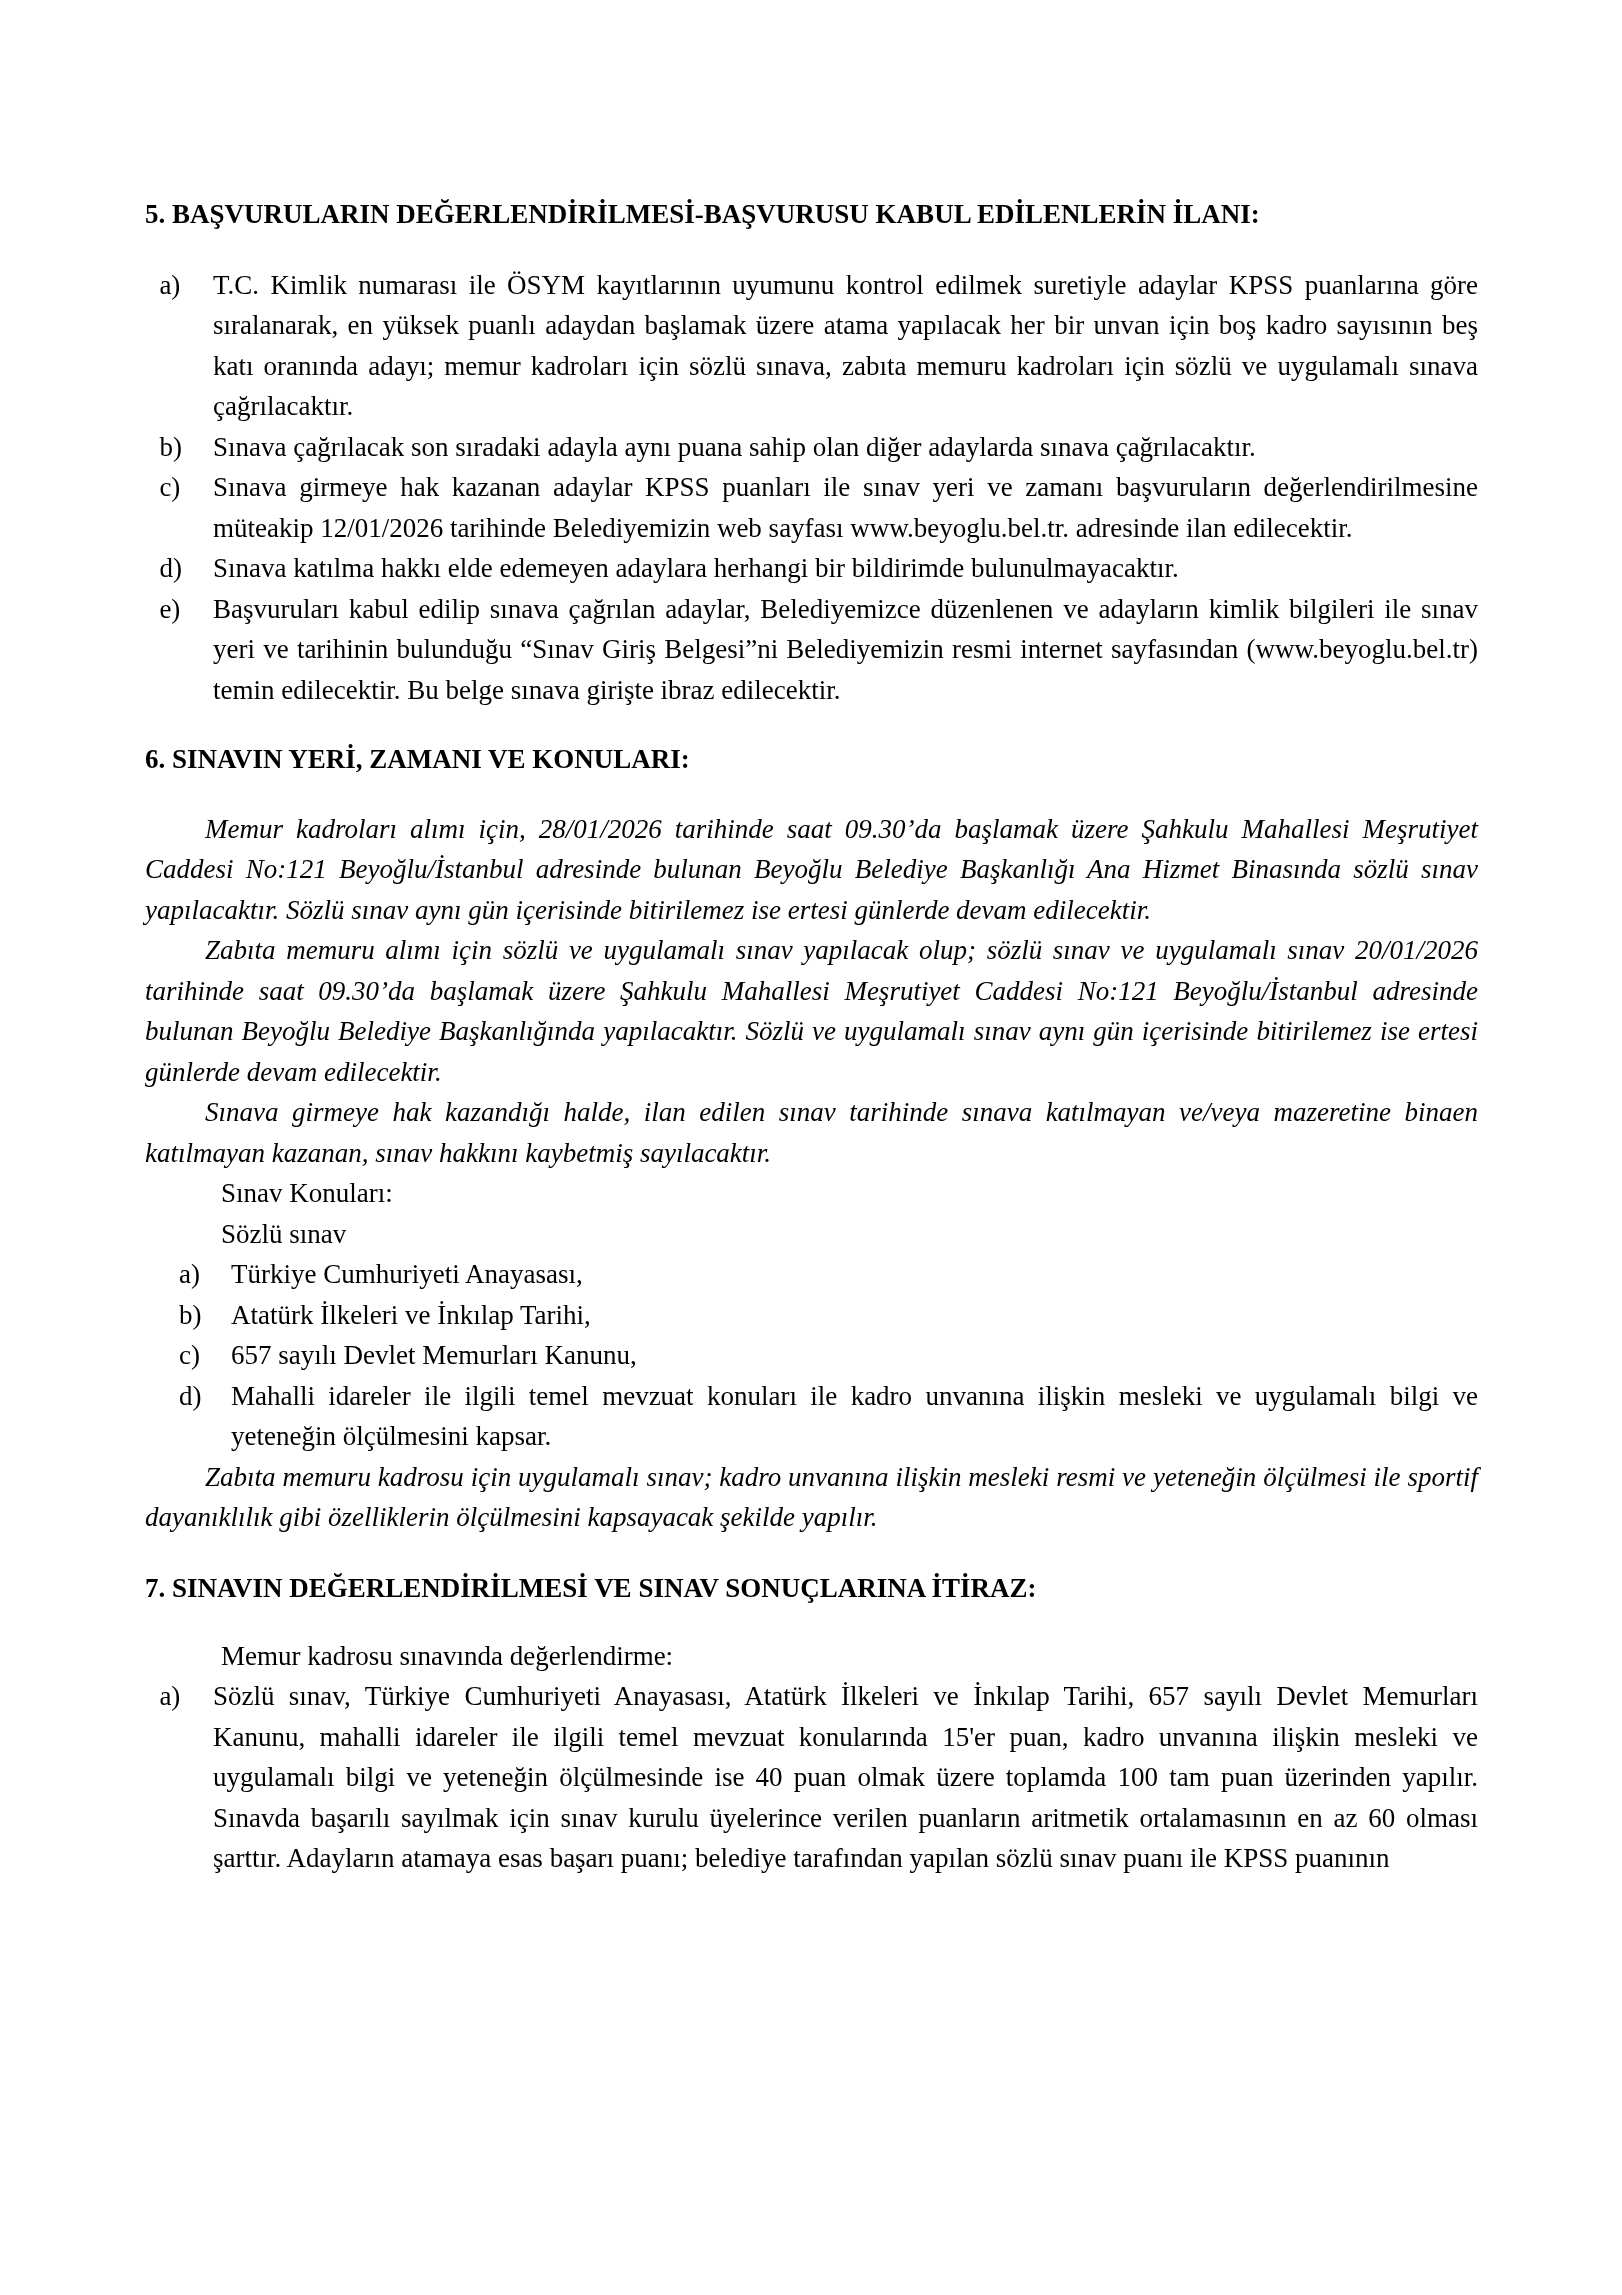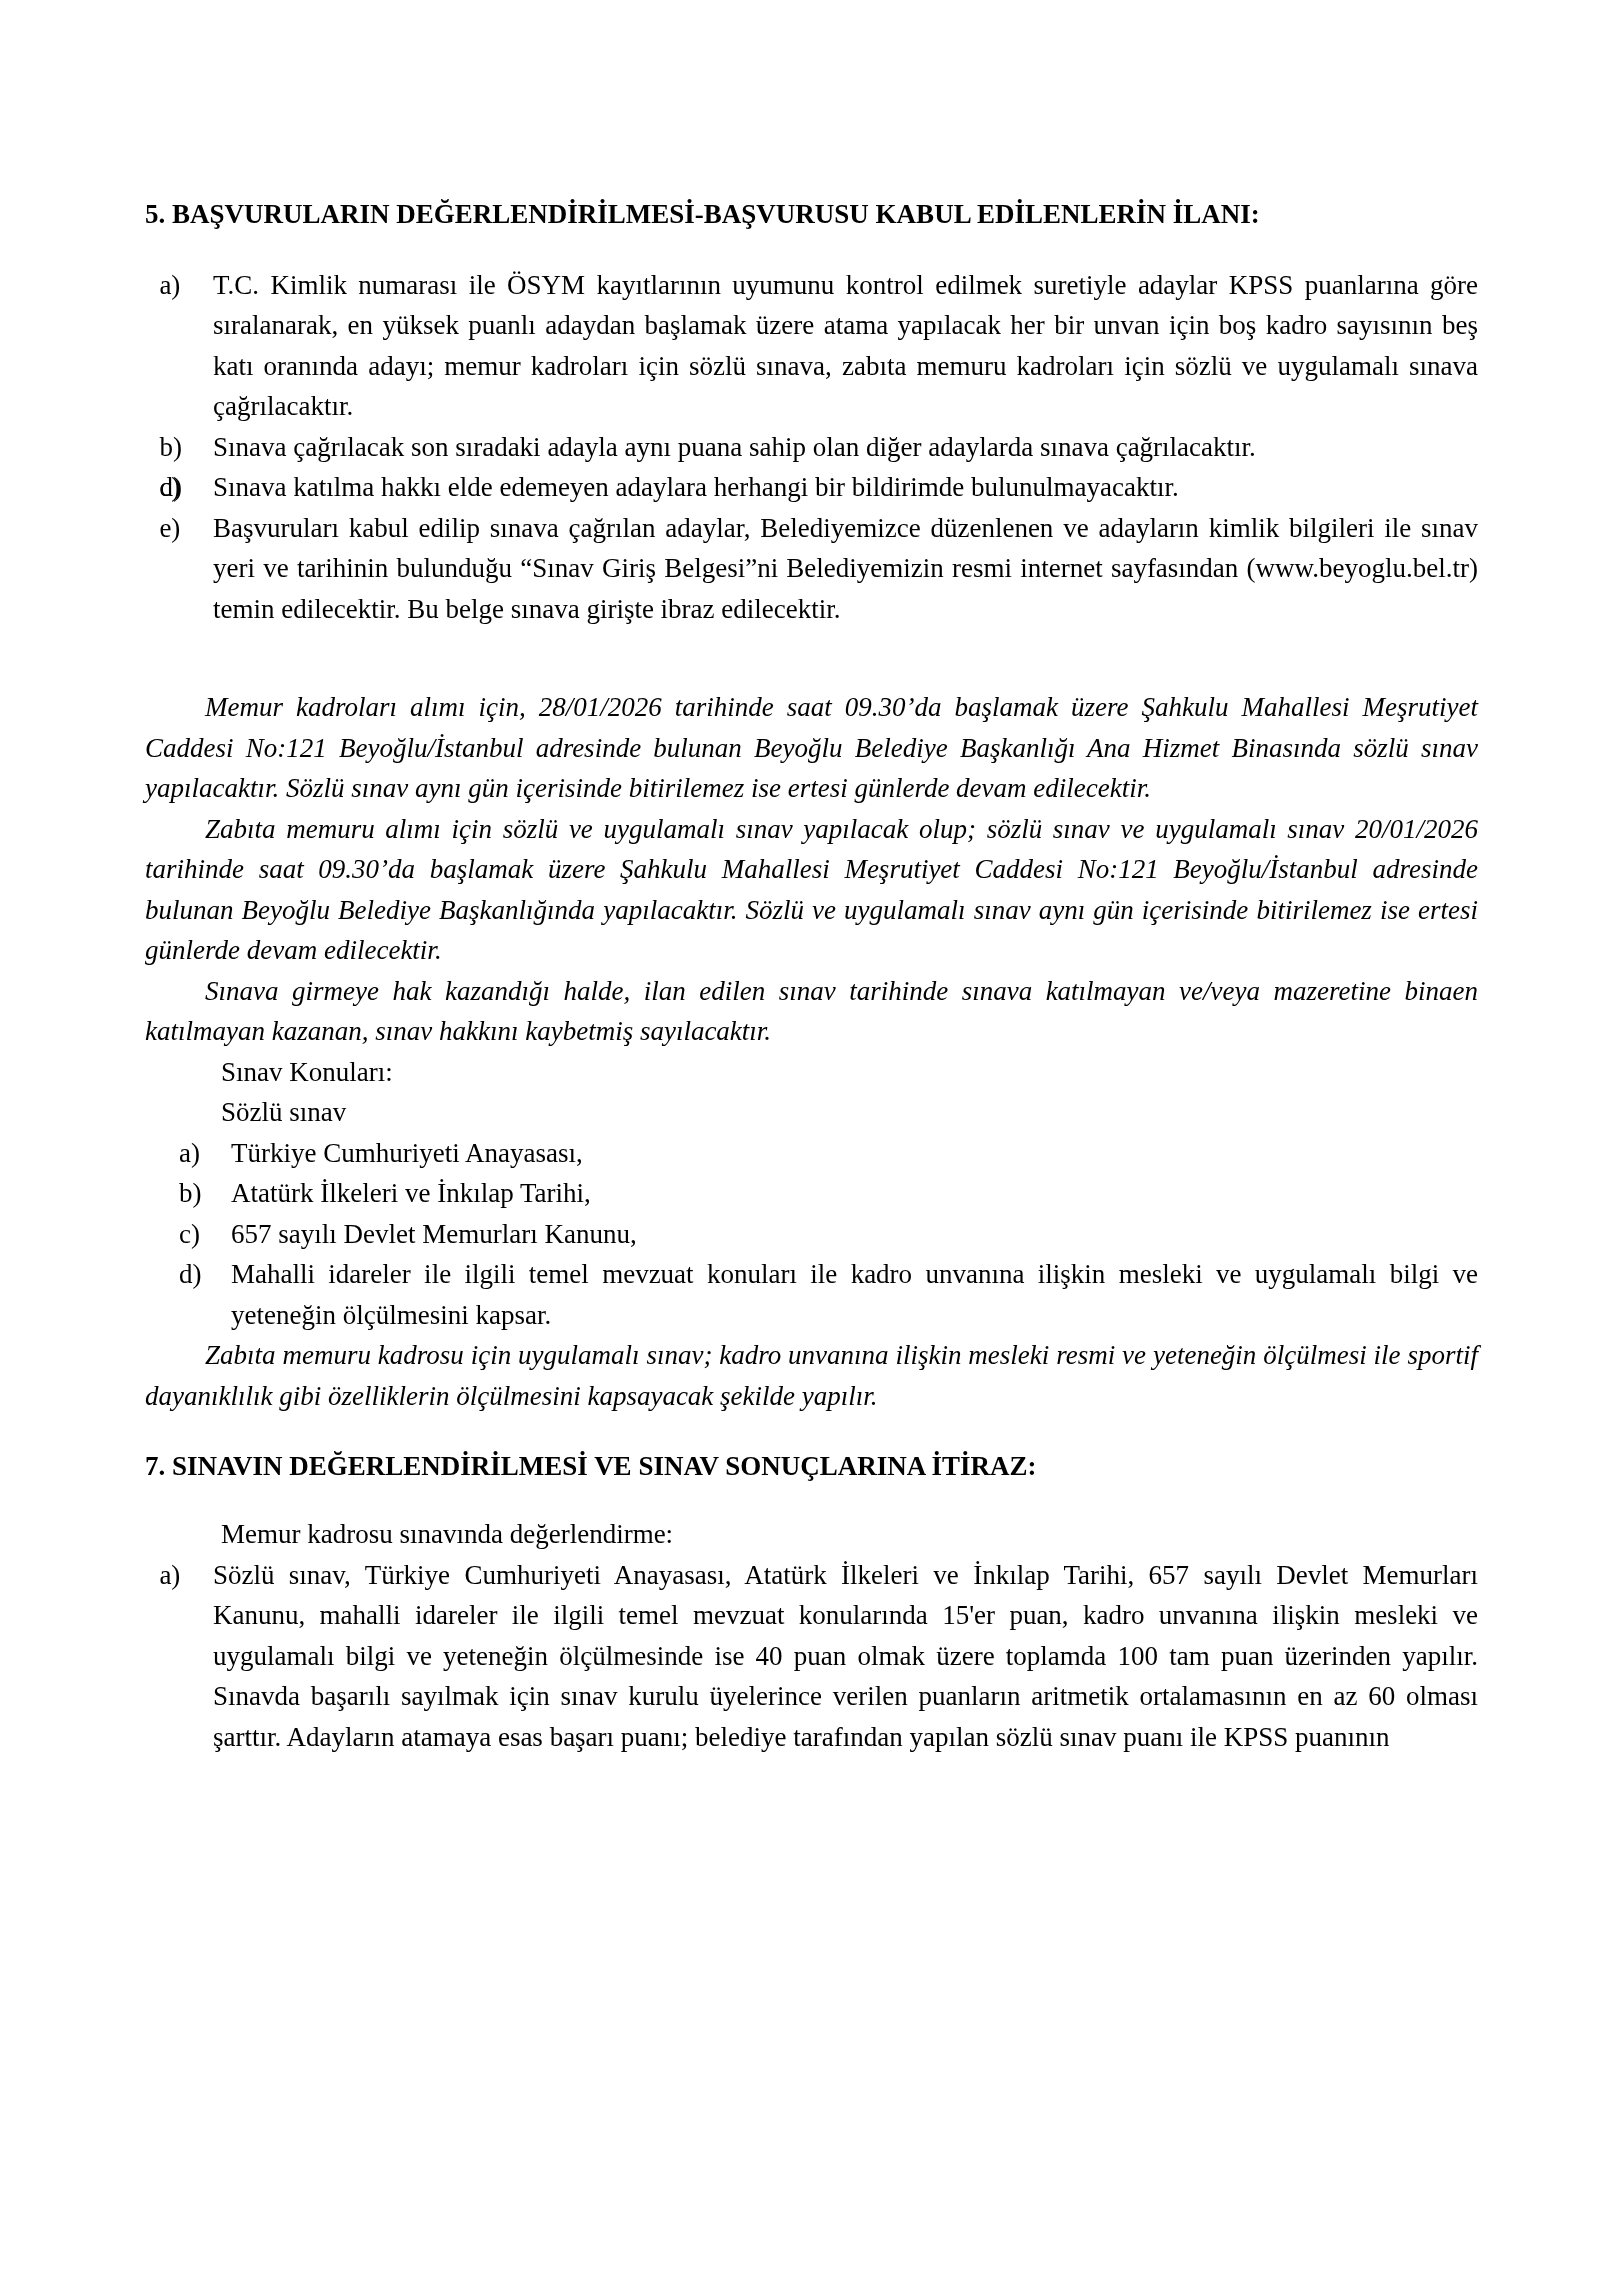--- a/index.html
+++ b/index.html
@@ -111,33 +111,35 @@
     <li class="alpha-item">
       <span class="alpha-marker">a)</span>
       <span>T.C. Kimlik numarası ile ÖSYM kayıtlarının uyumunu kontrol edilmek suretiyle adaylar KPSS puanlarına göre sıralanarak, en yüksek puanlı adaydan başlamak üzere atama yapılacak her bir unvan için boş kadro sayısının beş katı oranında adayı; memur kadroları için sözlü sınava, zabıta memuru kadroları için sözlü ve uygulamalı sınava çağrılacaktır.</span>
     </li>
     <li class="alpha-item">
       <span class="alpha-marker">b)</span>
       <span>Sınava çağrılacak son sıradaki adayla aynı puana sahip olan diğer adaylarda sınava çağrılacaktır.</span>
     </li>
     <li class="alpha-item">
       <span class="alpha-marker">c)</span>
+      <span>Sınava girmeye hak kazanan adaylar KPSS puanları ile sınav yeri ve zamanı başvuruların değerlendirilmesine müteakip 12/01/2026 tarihinde Belediyemizin web sayfası www.beyoglu.bel.tr. adresinde ilan edilecektir.</span>
     </li>
     <li class="alpha-item">
       <span class="alpha-marker">d)</span>
       <span>Sınava katılma hakkı elde edemeyen adaylara herhangi bir bildirimde bulunulmayacaktır.</span>
     </li>
     <li class="alpha-item">
       <span class="alpha-marker">e)</span>
       <span>Başvuruları kabul edilip sınava çağrılan adaylar, Belediyemizce düzenlenen ve adayların kimlik bilgileri ile sınav yeri ve tarihinin bulunduğu “Sınav Giriş Belgesi”ni Belediyemizin resmi internet sayfasından (www.beyoglu.bel.tr) temin edilecektir. Bu belge sınava girişte ibraz edilecektir.</span>
     </li>
   </ul>
 
   <div class="gap-before-h6"></div>
 
+  <h2 class="section-heading heading-6">6. SINAVIN YERİ, ZAMANI VE KONULARI:</h2>
 
   <div class="gap-after-h6"></div>
 
   <p class="para para-indent">Memur kadroları alımı için, 28/01/2026 tarihinde saat 09.30’da başlamak üzere Şahkulu Mahallesi Meşrutiyet Caddesi No:121 Beyoğlu/İstanbul adresinde bulunan Beyoğlu Belediye Başkanlığı Ana Hizmet Binasında sözlü sınav yapılacaktır. Sözlü sınav aynı gün içerisinde bitirilemez ise ertesi günlerde devam edilecektir.</p>
   <p class="para para-indent">Zabıta memuru alımı için sözlü ve uygulamalı sınav yapılacak olup; sözlü sınav ve uygulamalı sınav 20/01/2026 tarihinde saat 09.30’da başlamak üzere Şahkulu Mahallesi Meşrutiyet Caddesi No:121 Beyoğlu/İstanbul adresinde bulunan Beyoğlu Belediye Başkanlığında yapılacaktır. Sözlü ve uygulamalı sınav aynı gün içerisinde bitirilemez ise ertesi günlerde devam edilecektir.</p>
   <p class="para para-indent">Sınava girmeye hak kazandığı halde, ilan edilen sınav tarihinde sınava katılmayan ve/veya mazeretine binaen katılmayan kazanan, sınav hakkını kaybetmiş sayılacaktır.</p>
 
   <p class="sub-line">Sınav Konuları:</p>
   <p class="sub-line">Sözlü sınav</p>
 

